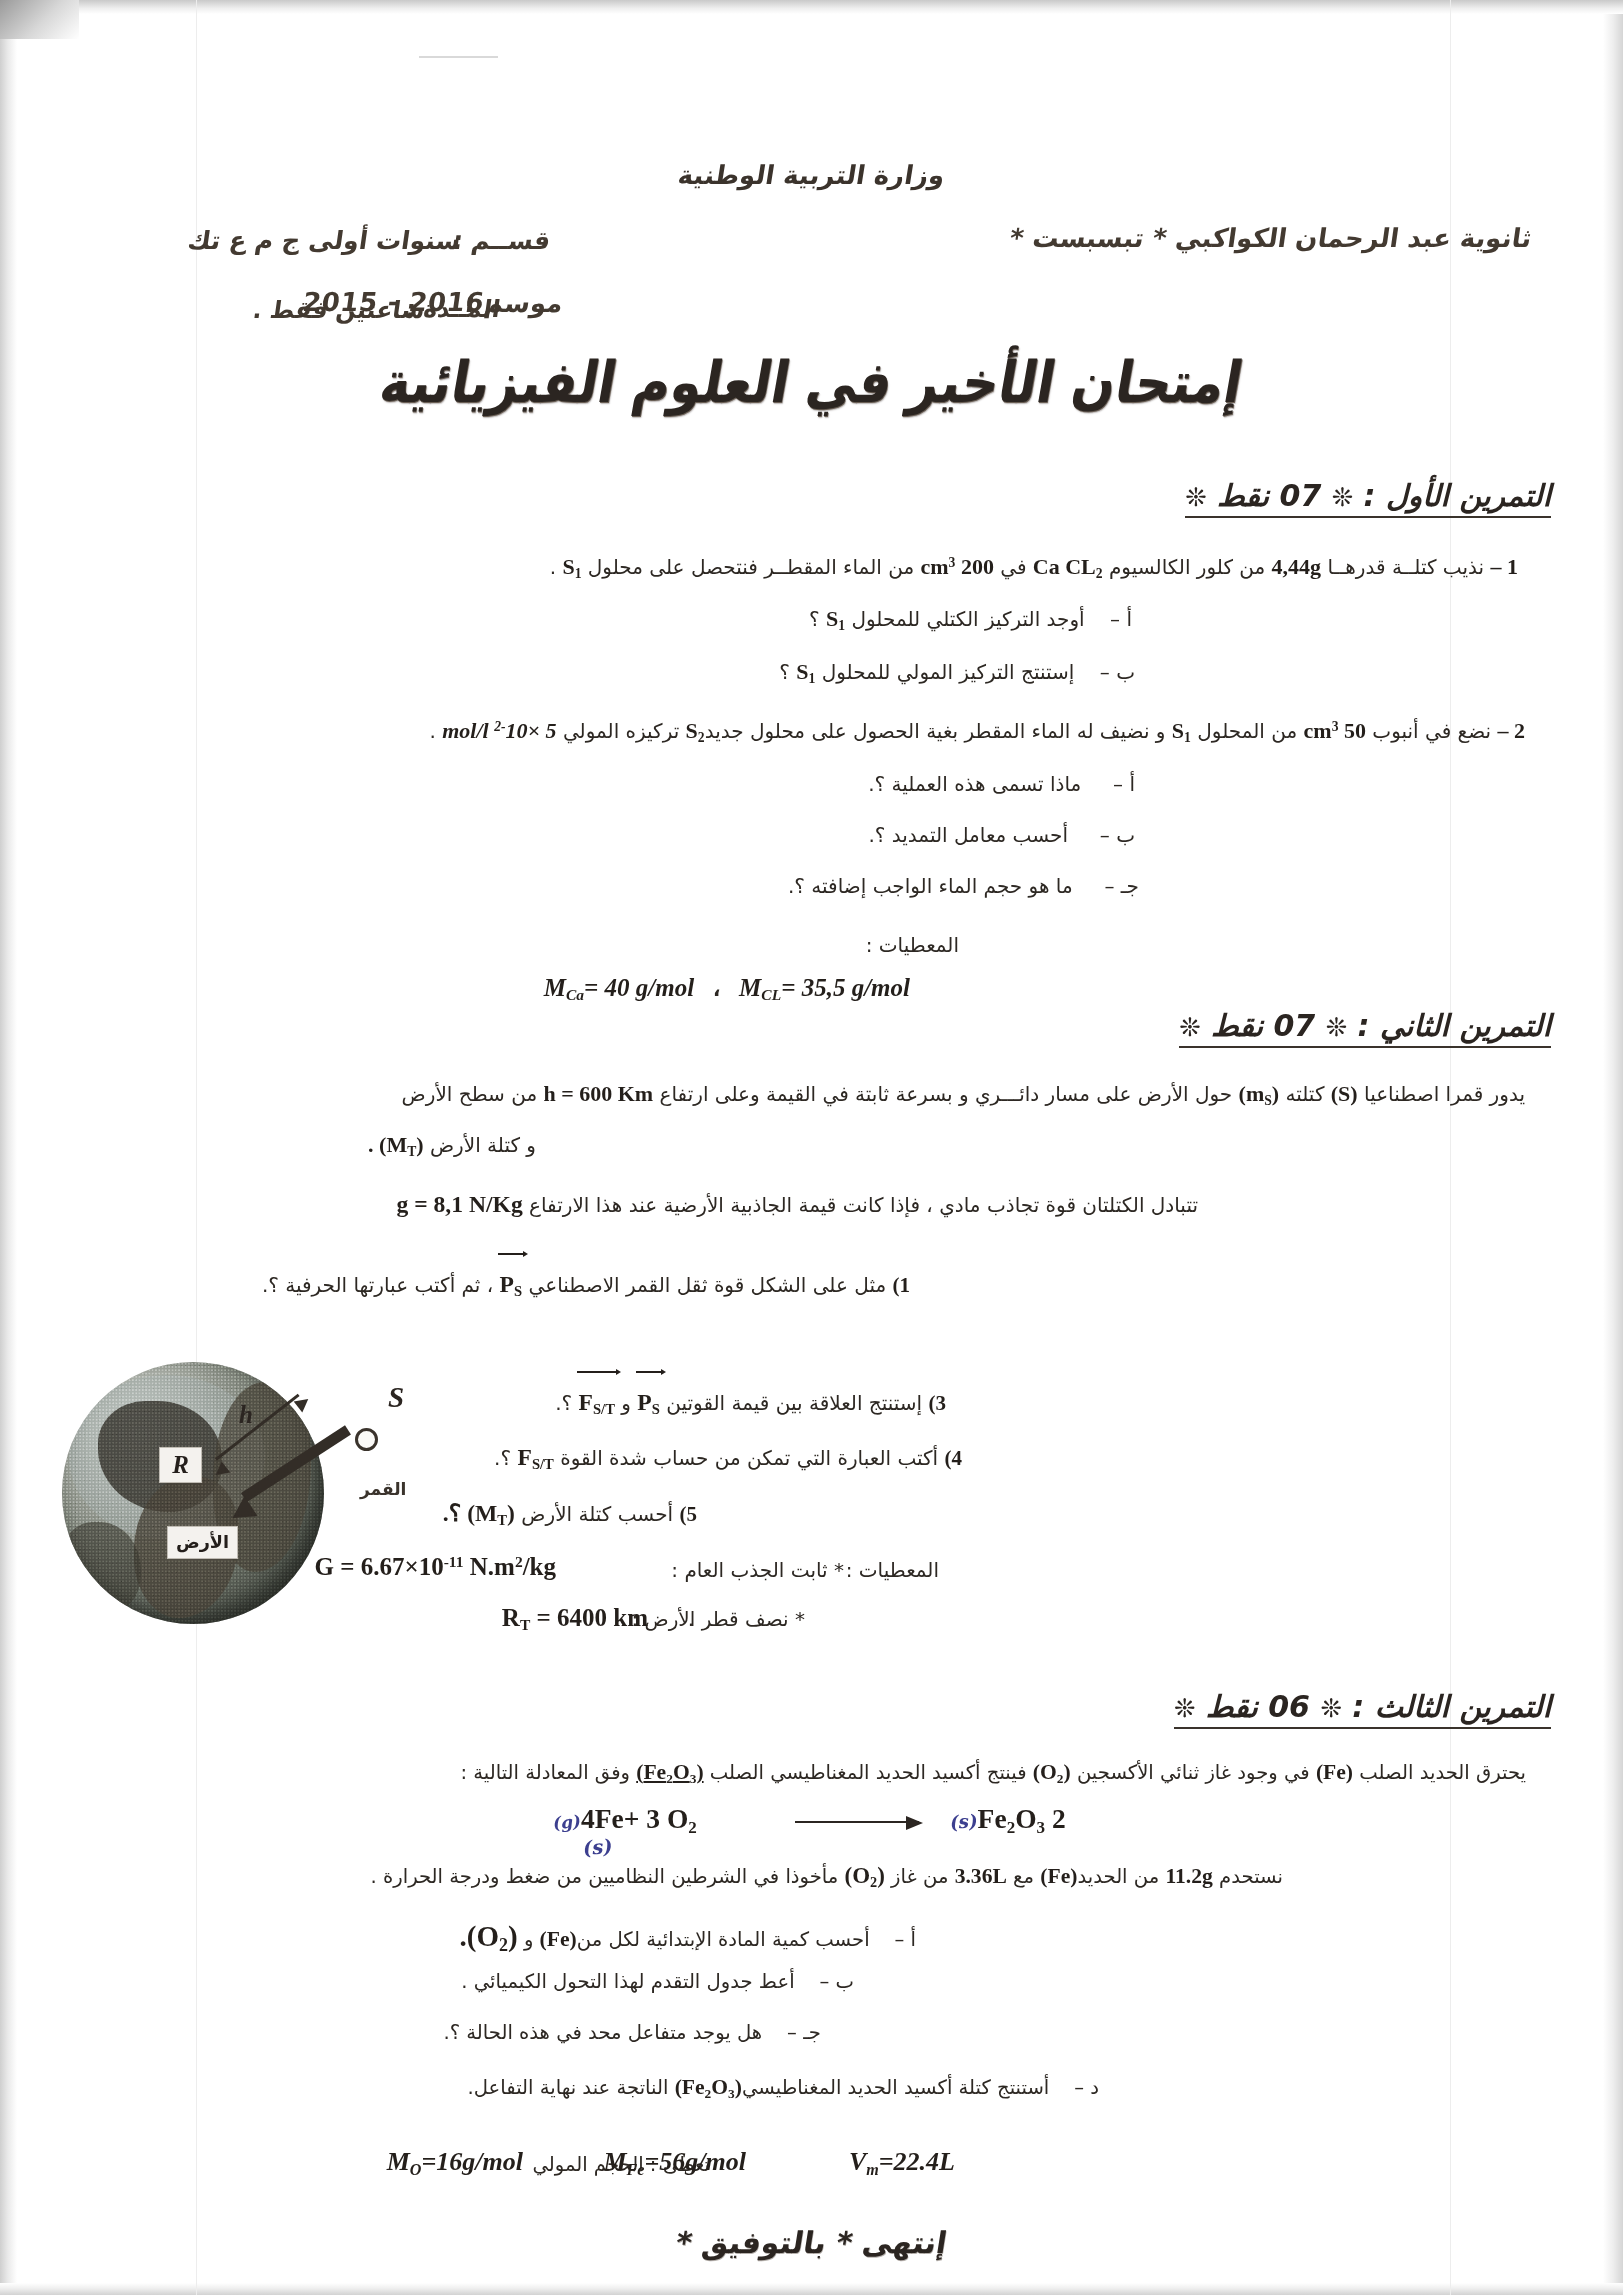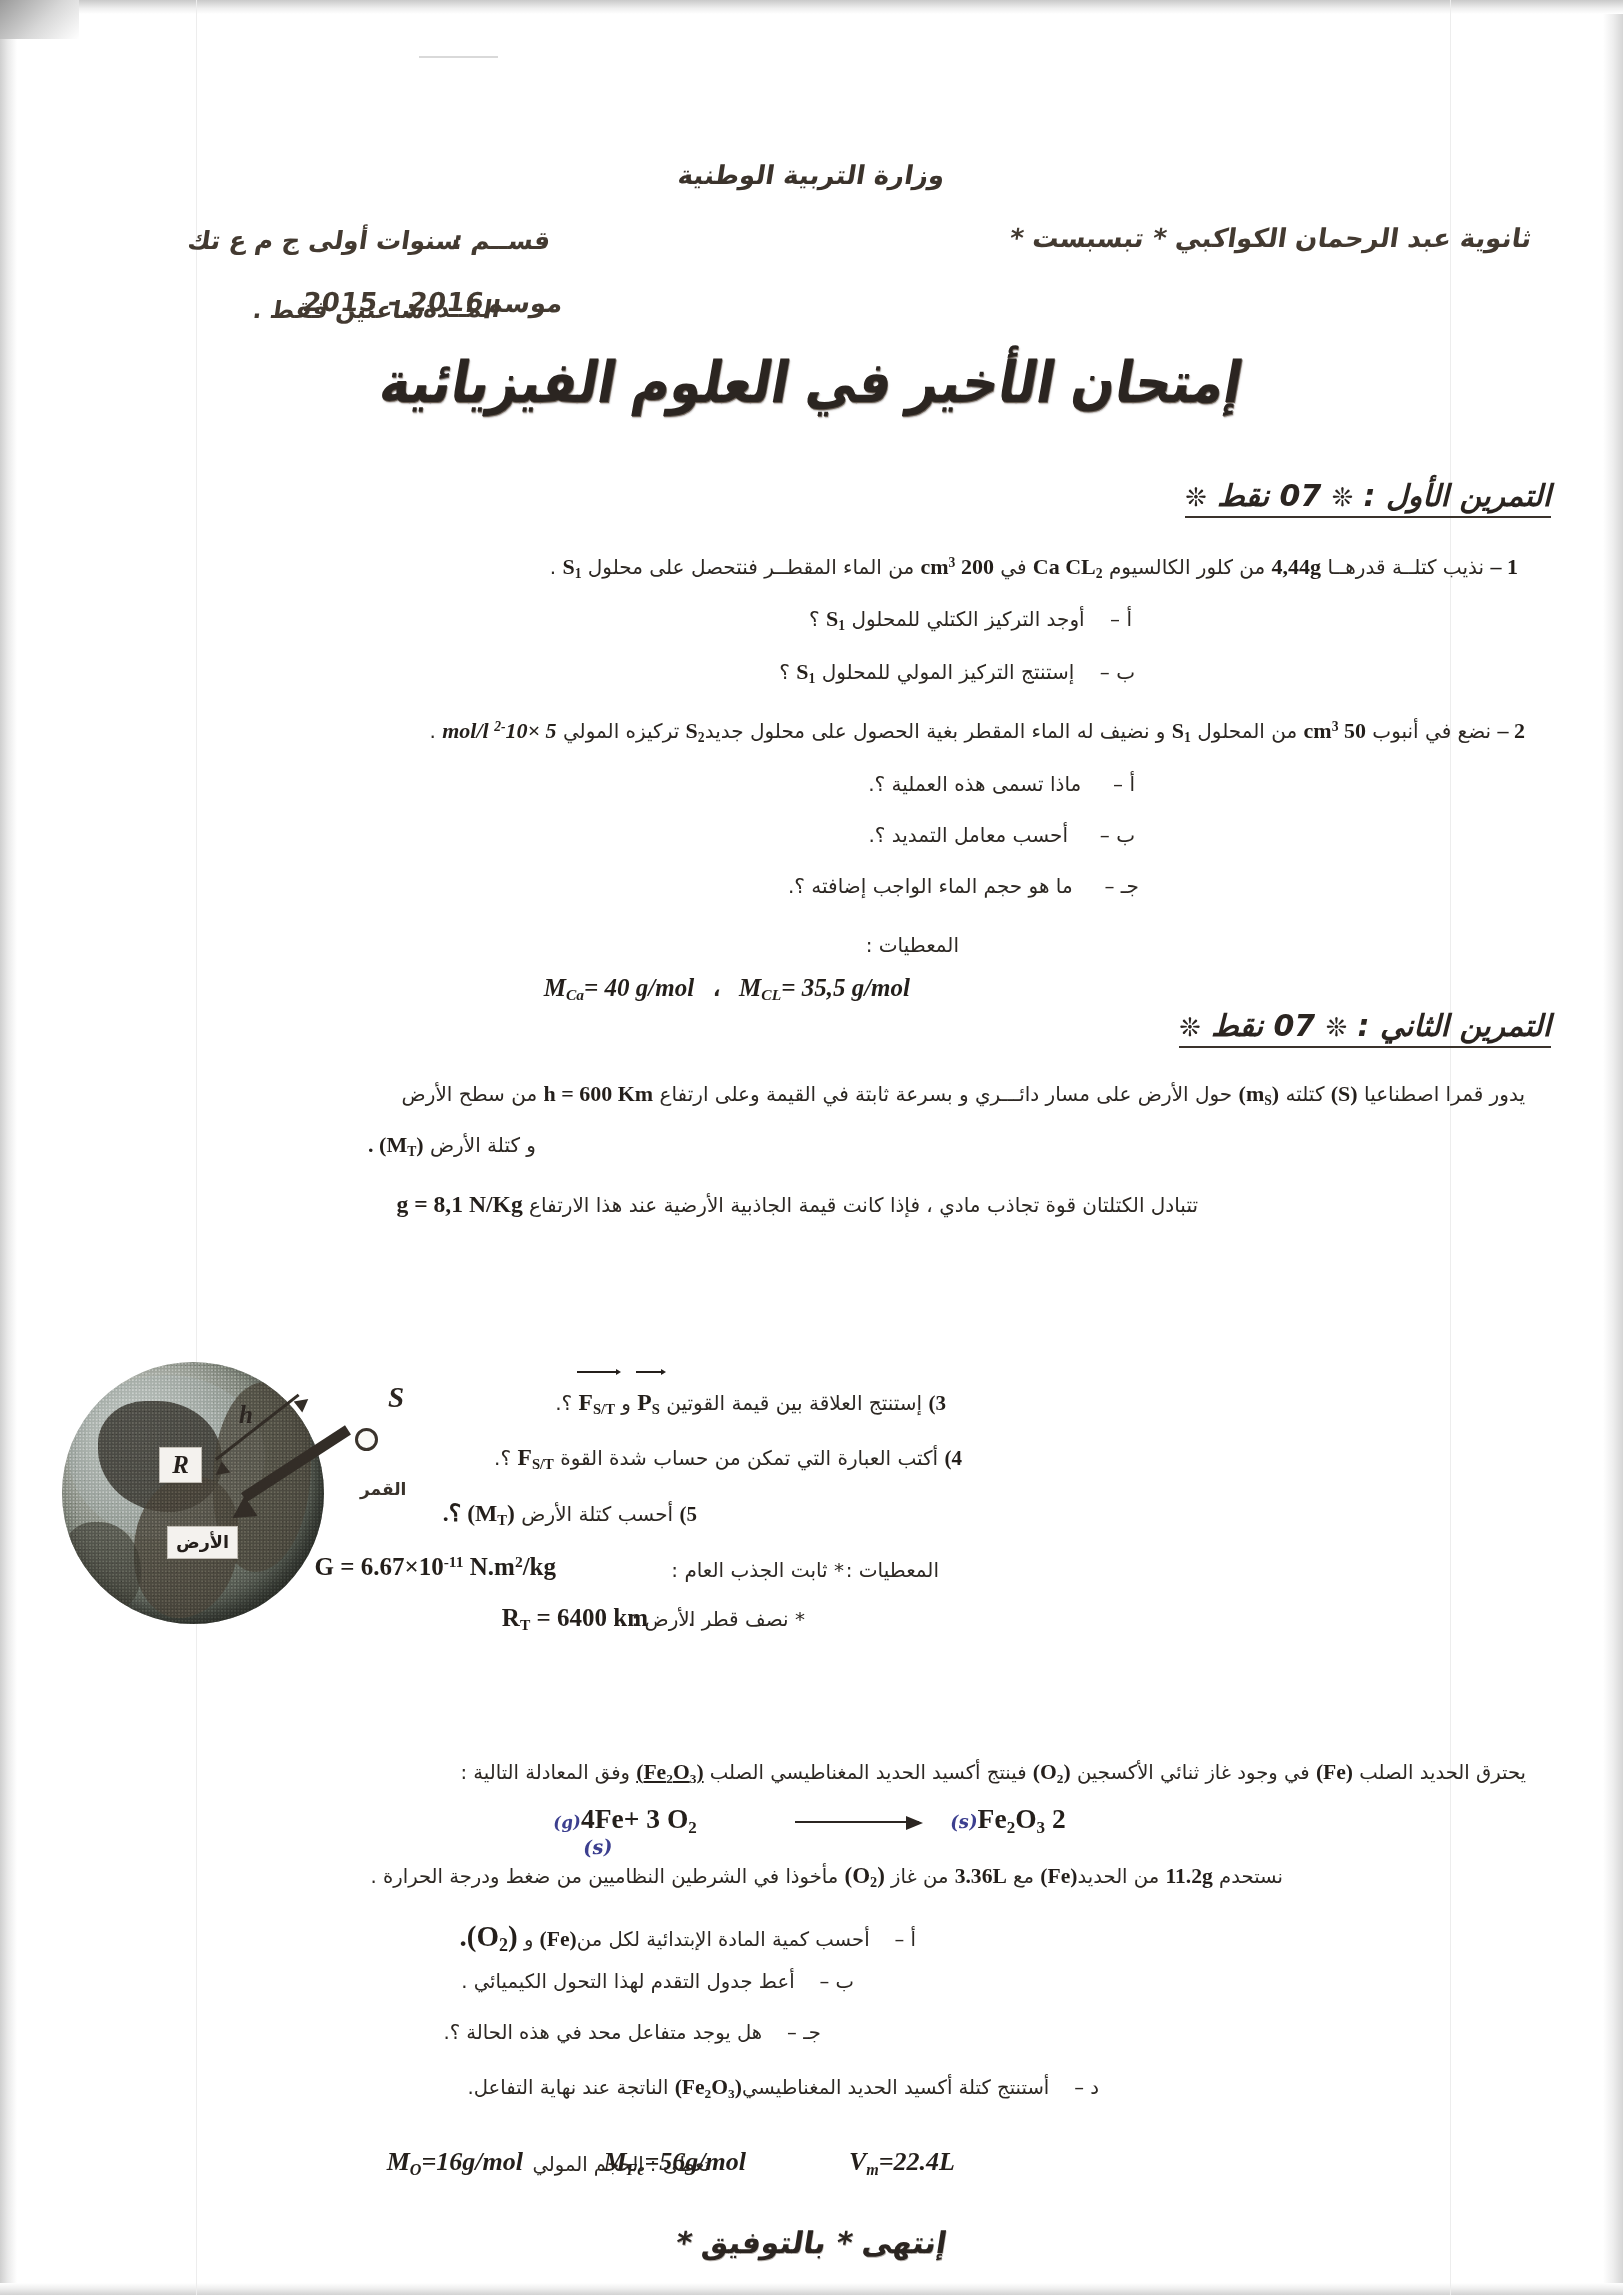--- a/index.html
+++ b/index.html
@@ -270,20 +270,26 @@
   </div>
   <div class="t body-ar" style="right:1087px;top:1131px;">
     <span>و كتلة الأرض</span>
     <span class="math" style="font-size:22px;"><span>(M</span><sub>T</sub><span>) .</span></span>
   </div>
   <div class="t body-ar" style="right:425px;top:1190px;">
     <span>تتبادل الكتلتان قوة تجاذب مادي ، فإذا كانت قيمة الجاذبية الأرضية عند هذا الارتفاع</span>
     <span class="math" style="font-size:23.6px;">g = 8,1 N/Kg</span>
   </div>
 
+  <div class="t body-ar" style="right:713px;top:1270px;">
+    <span class="math" style="font-size:21px;">1)</span>
+    <span>مثل على الشكل قوة ثقل القمر الاصطناعي</span>
+    <span class="math vec" style="font-size:23.6px;"><span class="arw"></span><span>P</span><sub>S</sub></span>
+    <span>، ثم أكتب عبارتها الحرفية ؟.</span>
+  </div>
 
 
   <div class="t body-ar" style="right:677px;top:1388px;">
     <span class="math" style="font-size:21px;">3)</span>
     <span>إستنتج العلاقة بين قيمة القوتين</span>
     <span class="math vec" style="font-size:23.6px;"><span class="arw"></span><span>P</span><sub>S</sub></span>
     <span>و</span>
     <span class="math vec" style="font-size:23.6px;"><span class="arw"></span><span>F</span><sub>S/T</sub></span>
     <span>؟.</span>
   </div>
@@ -339,20 +345,26 @@
     <div class="t math-i" style="left:177px;top:118px;font-size:25px;color:#2b2521;">h</div>
 
     <div class="arrowline" style="left:182px;top:209px;width:124px;height:11px;transform:rotate(-33deg);"></div>
     <div class="arrowhead" style="left:189px;top:211px;border-left-width:22px;border-top-width:12.4px;border-bottom-width:12.4px;transform:rotate(147deg);"></div>
 
     <div class="sat" style="left:293px;top:145px;"></div>
     <div class="t math-i" style="left:326px;top:98px;font-size:29px;color:#2b2521;">S</div>
     <div class="t ar" style="left:298px;top:196px;font-size:17px;color:#3a332c;font-weight:bold;">القمر</div>
   </div>
 
+  <div class="t exo-head" style="right:72px;top:1689px;font-size:30px;">
+    <span>التمرين الثالث :</span>
+    <span class="orn">❊</span>
+    <span>06 نقط</span>
+    <span class="orn">❊</span>
+  </div>
 
   <div class="t body-ar" style="right:97px;top:1759px;font-size:19.6px;">
     <span>يحترق الحديد الصلب</span>
     <span class="math" style="font-size:21.6px;">(Fe)</span>
     <span>في وجود غاز ثنائي الأكسجين</span>
     <span class="math" style="font-size:21.6px;"><span>(O</span><sub>2</sub><span>)</span></span>
     <span>فينتج أكسيد الحديد المغناطيسي الصلب</span>
     <span class="math" style="font-size:21.6px;text-decoration:underline;"><span>(Fe</span><sub>2</sub><span>O</span><sub>3</sub><span>)</span></span>
     <span>وفق المعادلة التالية :</span>
   </div>

